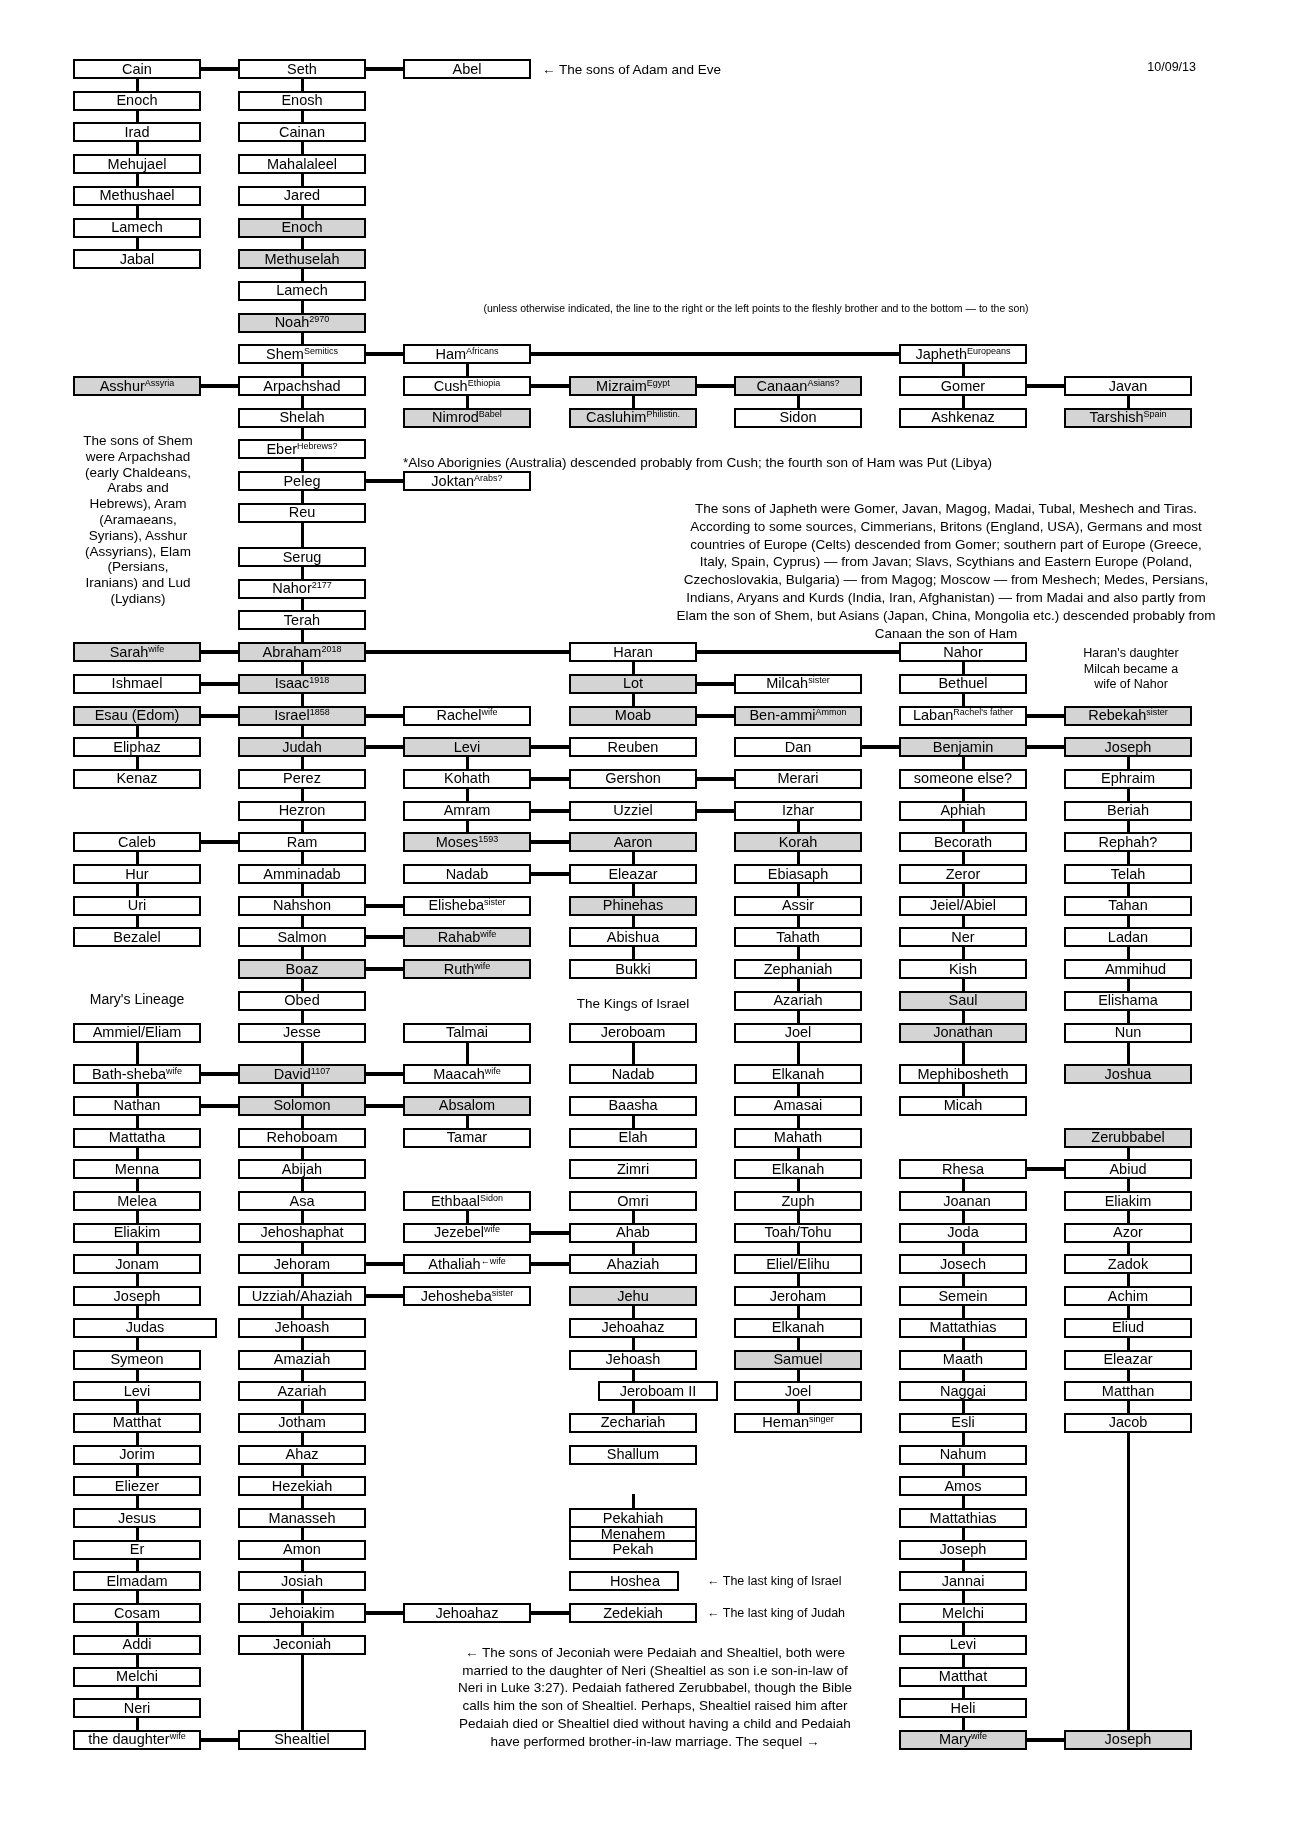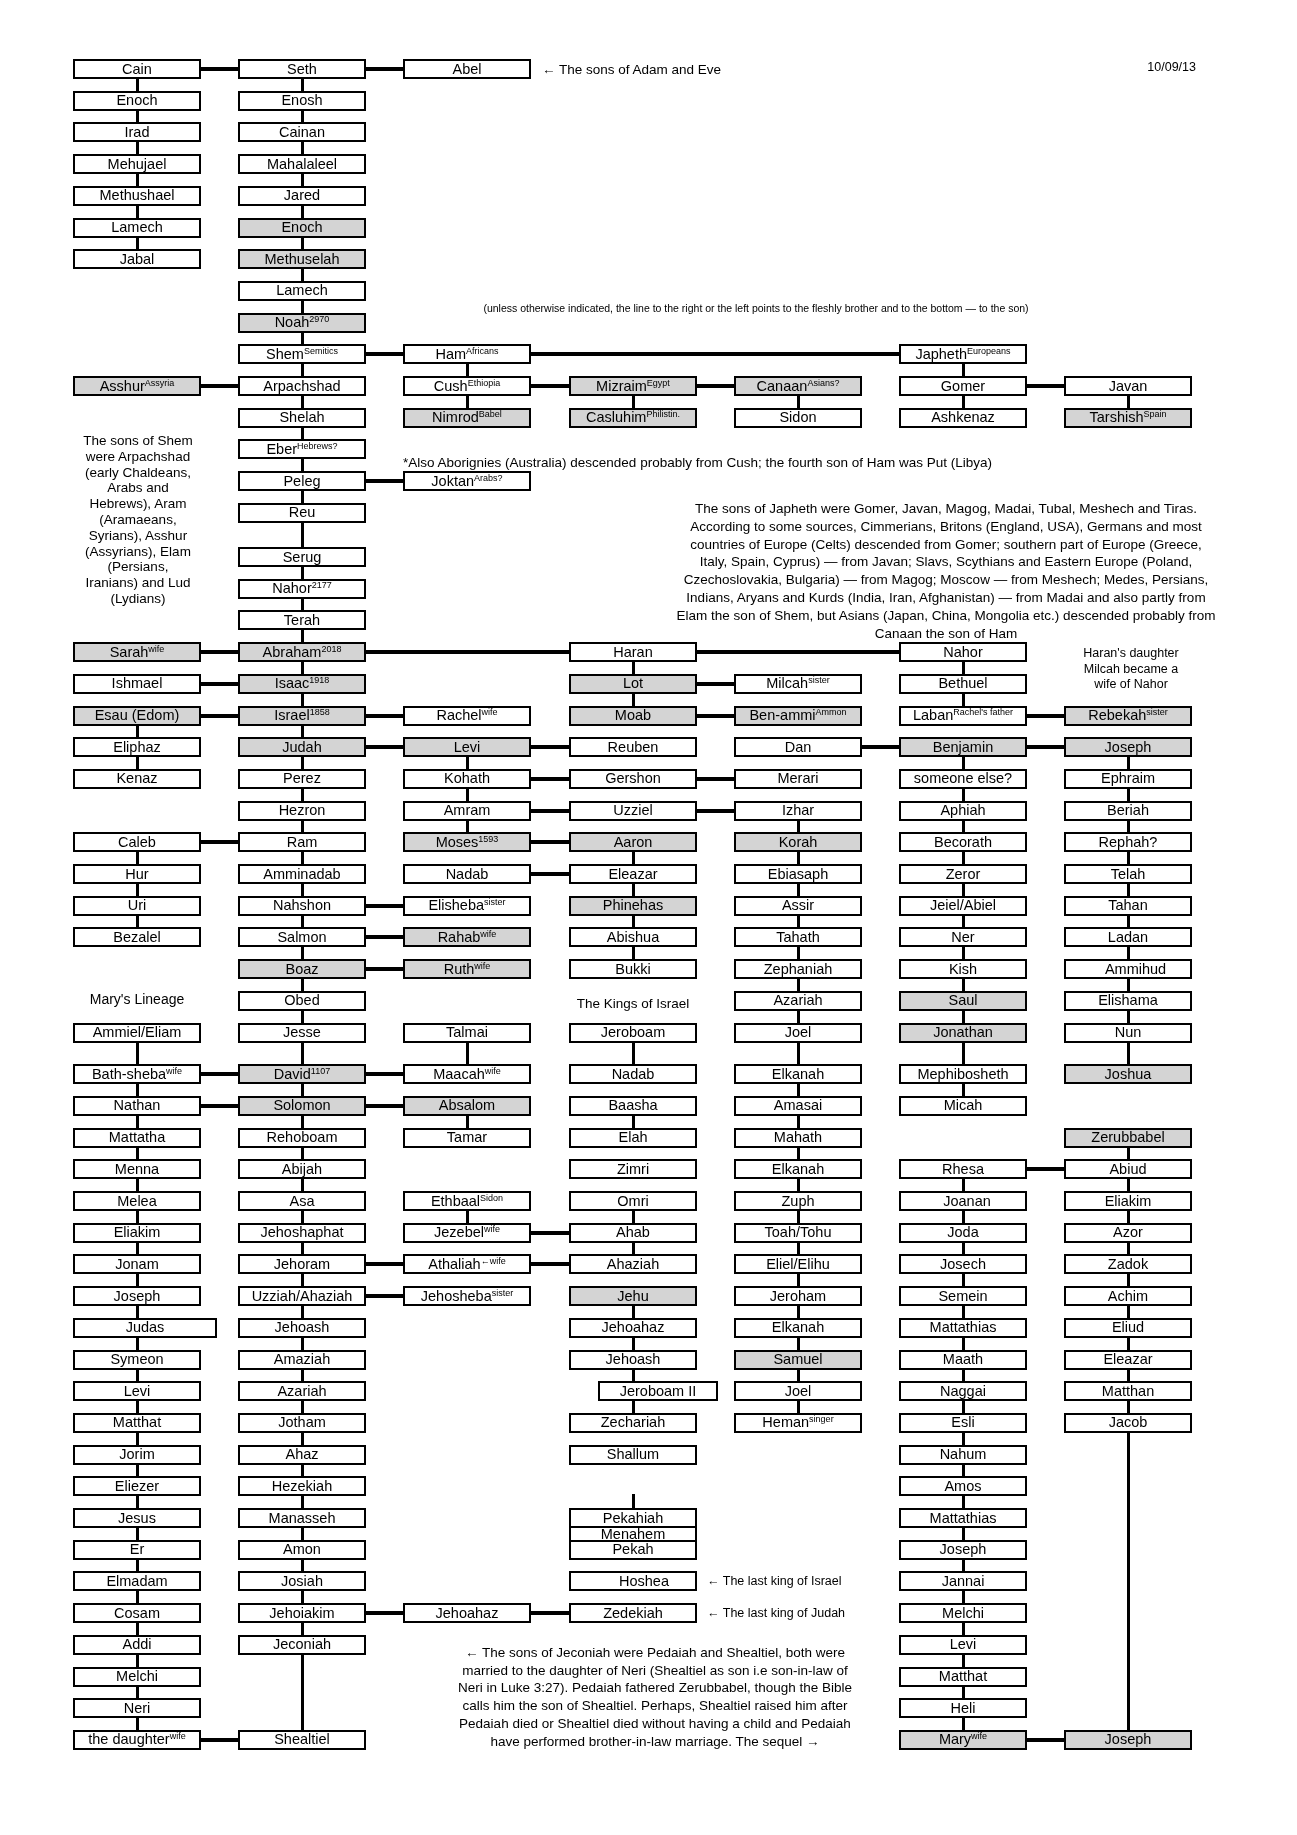--- a/index.html
+++ b/index.html
@@ -199,21 +199,21 @@
       <div class="box" style="left: 569px; top: 1254.4px; width: 128px;"><span class="nm">Ahaziah</span></div>
       <div class="box shaded" style="left: 569px; top: 1286.1px; width: 128px;"><span class="nm">Jehu</span></div>
       <div class="box" style="left: 569px; top: 1317.8px; width: 128px;"><span class="nm">Jehoahaz</span></div>
       <div class="box" style="left: 569px; top: 1349.5px; width: 128px;"><span class="nm">Jehoash</span></div>
       <div class="box" style="left: 598px; top: 1381.2px; width: 120px;"><span class="nm">Jeroboam II</span></div>
       <div class="box" style="left: 569px; top: 1412.9px; width: 128px;"><span class="nm">Zechariah</span></div>
       <div class="box" style="left: 569px; top: 1444.6px; width: 128px;"><span class="nm">Shallum</span></div>
       <div class="box" style="left: 569px; top: 1476.3px; width: 128px; margin-top: 48px;"><span class="nm">Menahem</span></div>
       <div class="box" style="left: 569px; top: 1508px; width: 128px;"><span class="nm">Pekahiah</span></div>
       <div class="box" style="left: 569px; top: 1539.7px; width: 128px;"><span class="nm">Pekah</span></div>
-      <div class="box" style="left: 569px; top: 1571.4px; width: 128px; padding-left: 22px;"><span class="nm">Hoshea</span></div>
+      <div class="box" style="left: 569px; top: 1571.4px; width: 110px; padding-left: 22px;"><span class="nm">Hoshea</span></div>
       <div class="box" style="left: 569px; top: 1603.1px; width: 128px;"><span class="nm">Zedekiah</span></div>
       <div class="box shaded" style="left: 734px; top: 376px; width: 128px;"><span class="nm">Canaan</span><span class="sp">Asians?</span></div>
       <div class="box" style="left: 734px; top: 407.7px; width: 128px;"><span class="nm">Sidon</span></div>
       <div class="box" style="left: 734px; top: 673.8px; width: 128px;"><span class="nm">Milcah</span><span class="sp">sister</span></div>
       <div class="box shaded" style="left: 734px; top: 705.5px; width: 128px;"><span class="nm">Ben-ammi</span><span class="sp">Ammon</span></div>
       <div class="box" style="left: 734px; top: 737.2px; width: 128px;"><span class="nm">Dan</span></div>
       <div class="box" style="left: 734px; top: 768.9px; width: 128px;"><span class="nm">Merari</span></div>
       <div class="box" style="left: 734px; top: 800.6px; width: 128px;"><span class="nm">Izhar</span></div>
       <div class="box shaded" style="left: 734px; top: 832.3px; width: 128px;"><span class="nm">Korah</span></div>
       <div class="box" style="left: 734px; top: 864px; width: 128px;"><span class="nm">Ebiasaph</span></div>

